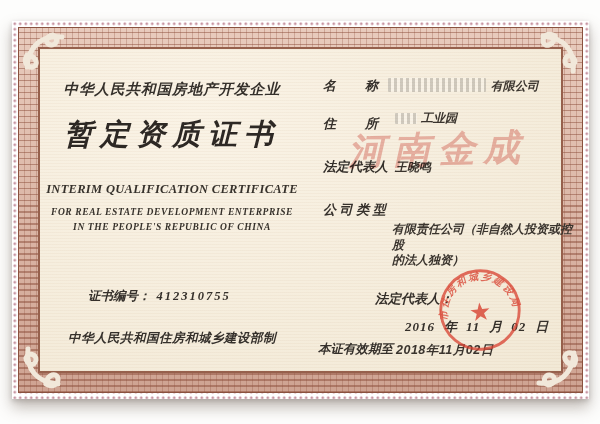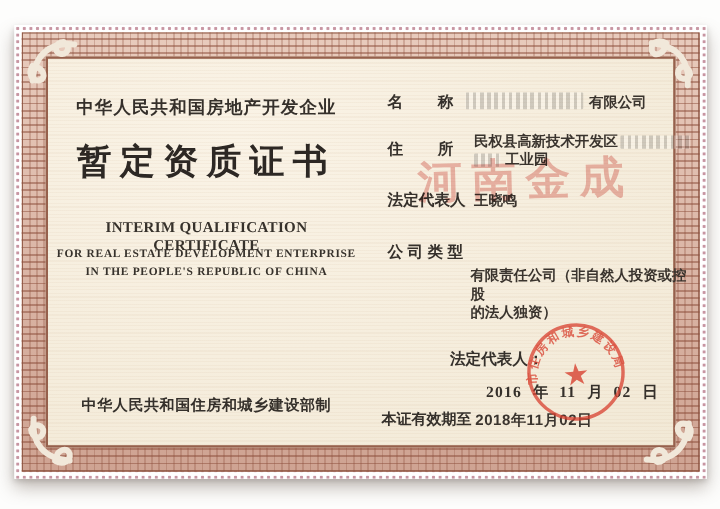--- a/index.html
+++ b/index.html
@@ -13,20 +13,21 @@
     position:absolute;left:12px;top:21px;width:577px;height:378px;
     box-shadow:0 8px 14px rgba(115,100,88,.45),0 2px 5px rgba(0,0,0,.18);
     background:#fff;
   }
   
   .cert{
     position:absolute;inset:0;padding:6px;box-sizing:border-box;
     background-color:#fff;
     background-image:radial-gradient(circle,#c795a2 1.2px,rgba(199,149,162,0) 1.6px);
     background-size:5.5px 5.5px;
+    font-style:italic;
   }
   
   .frame{
     width:100%;height:100%;box-sizing:border-box;padding:20px;position:relative;
     background-color:#d9b2a2;
     background-image:
       repeating-linear-gradient(0deg, rgba(140,77,58,.50) 0 1.5px, rgba(140,77,58,0) 1.5px 6px),
       repeating-linear-gradient(90deg, rgba(140,77,58,.28) 0 1.5px, rgba(140,77,58,0) 1.5px 6px),
       linear-gradient(rgba(255,240,228,.40), rgba(170,110,90,.22));
     box-shadow:inset 0 0 0 1px #8a523f;
@@ -120,31 +121,33 @@
           </svg>
       </div>
 
       <div class="inner">
 
         <div class="abs left-col issuer-line zh">中华人民共和国房地产开发企业</div>
         <div class="abs left-col big-title zh">暂定资质证书</div>
         <div class="abs left-col en en1">INTERIM QUALIFICATION CERTIFICATE</div>
         <div class="abs left-col en en2">FOR REAL ESTATE DEVELOPMENT ENTERPRISE</div>
         <div class="abs left-col en en3">IN THE PEOPLE'S REPUBLIC OF CHINA</div>
+        <div class="abs certno-row">
+          <span class="zh">证书编号：</span><span class="certno-num">412310755</span>
+        </div>
         <div class="abs left-col made-by zh">中华人民共和国住房和城乡建设部制</div>
 
         <div class="abs row" style="left:283px;top:27px;">
           <span class="flabel">名        称</span>
           <span class="redact" style="width:98px;height:14px;margin-left:6px;"></span>
           <span class="fvalue">有限公司</span>
         </div>
 
         <div class="abs flabel" style="left:283px;top:66px;">住        所</div>
         <div class="abs fvalue" style="left:355px;top:62px;line-height:15px;width:175px;">
-          <div class="row"><span>民权县高新技术开发区</span><span class="redact" style="width:58px;height:11px;margin-left:2px;"></span></div>
           <div class="row"><span class="redact" style="width:22px;height:11px;margin-right:4px;"></span><span>工业园</span></div>
         </div>
 
         <div class="abs flabel" style="left:283px;top:109px;">法定代表人</div>
         <div class="abs fvalue" style="left:355px;top:110px;">王晓鸣</div>
 
         <div class="abs flabel" style="left:283px;top:152px;">公 司 类 型</div>
         <div class="abs fvalue" style="left:352px;top:149px;line-height:15.5px;width:180px;margin-top:24px;">
           <div>有限责任公司（非自然人投资或控股</div>
           <div>的法人独资）</div>

